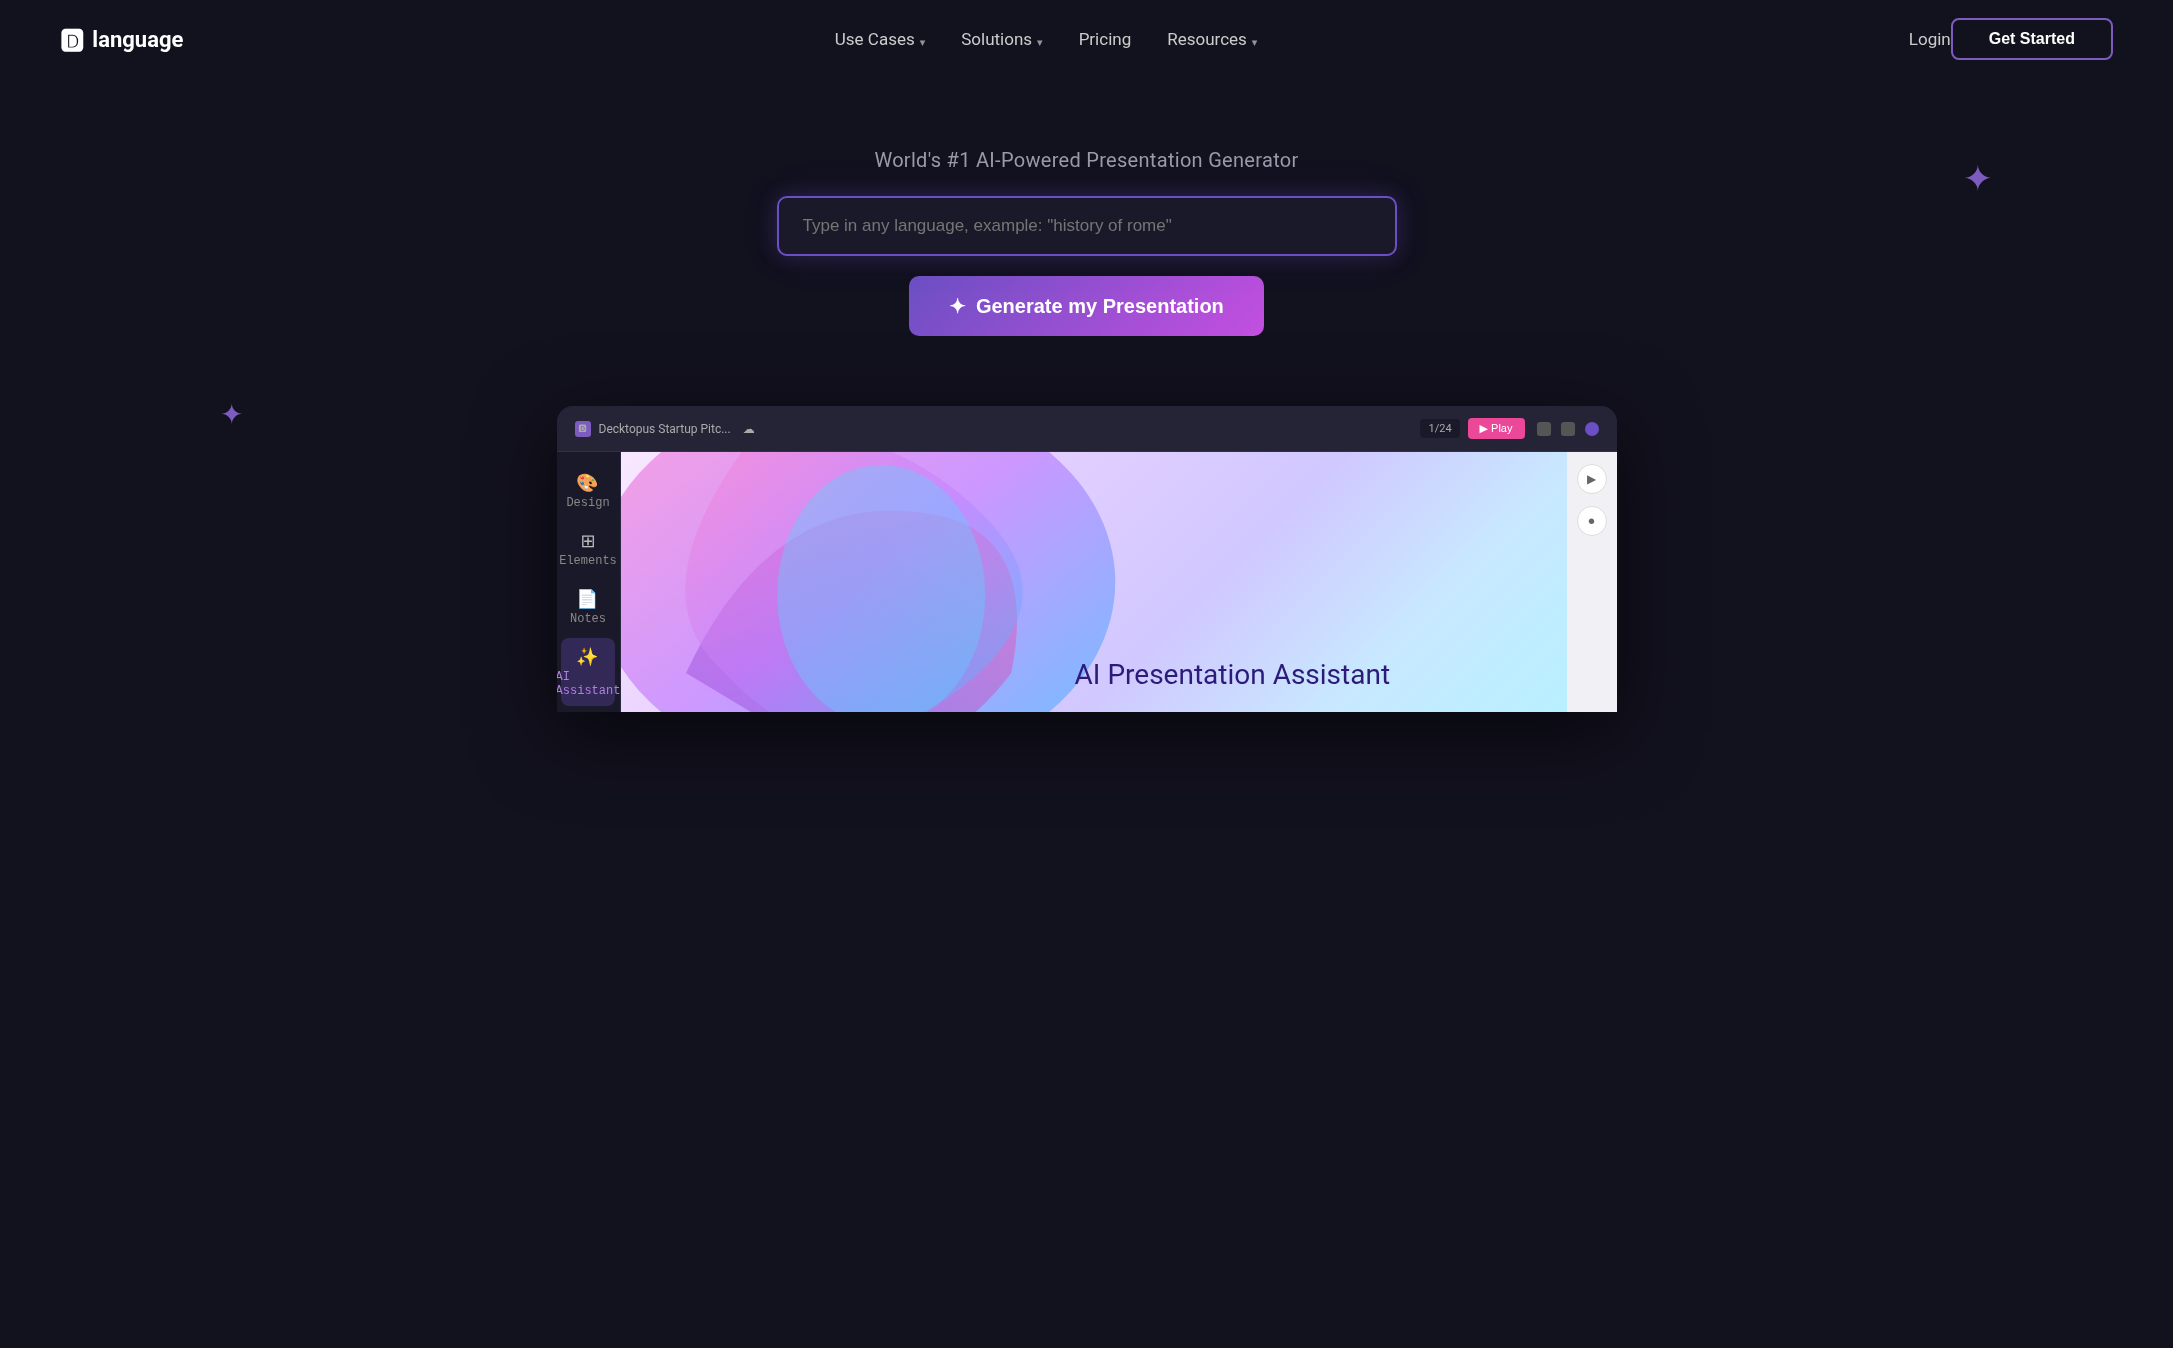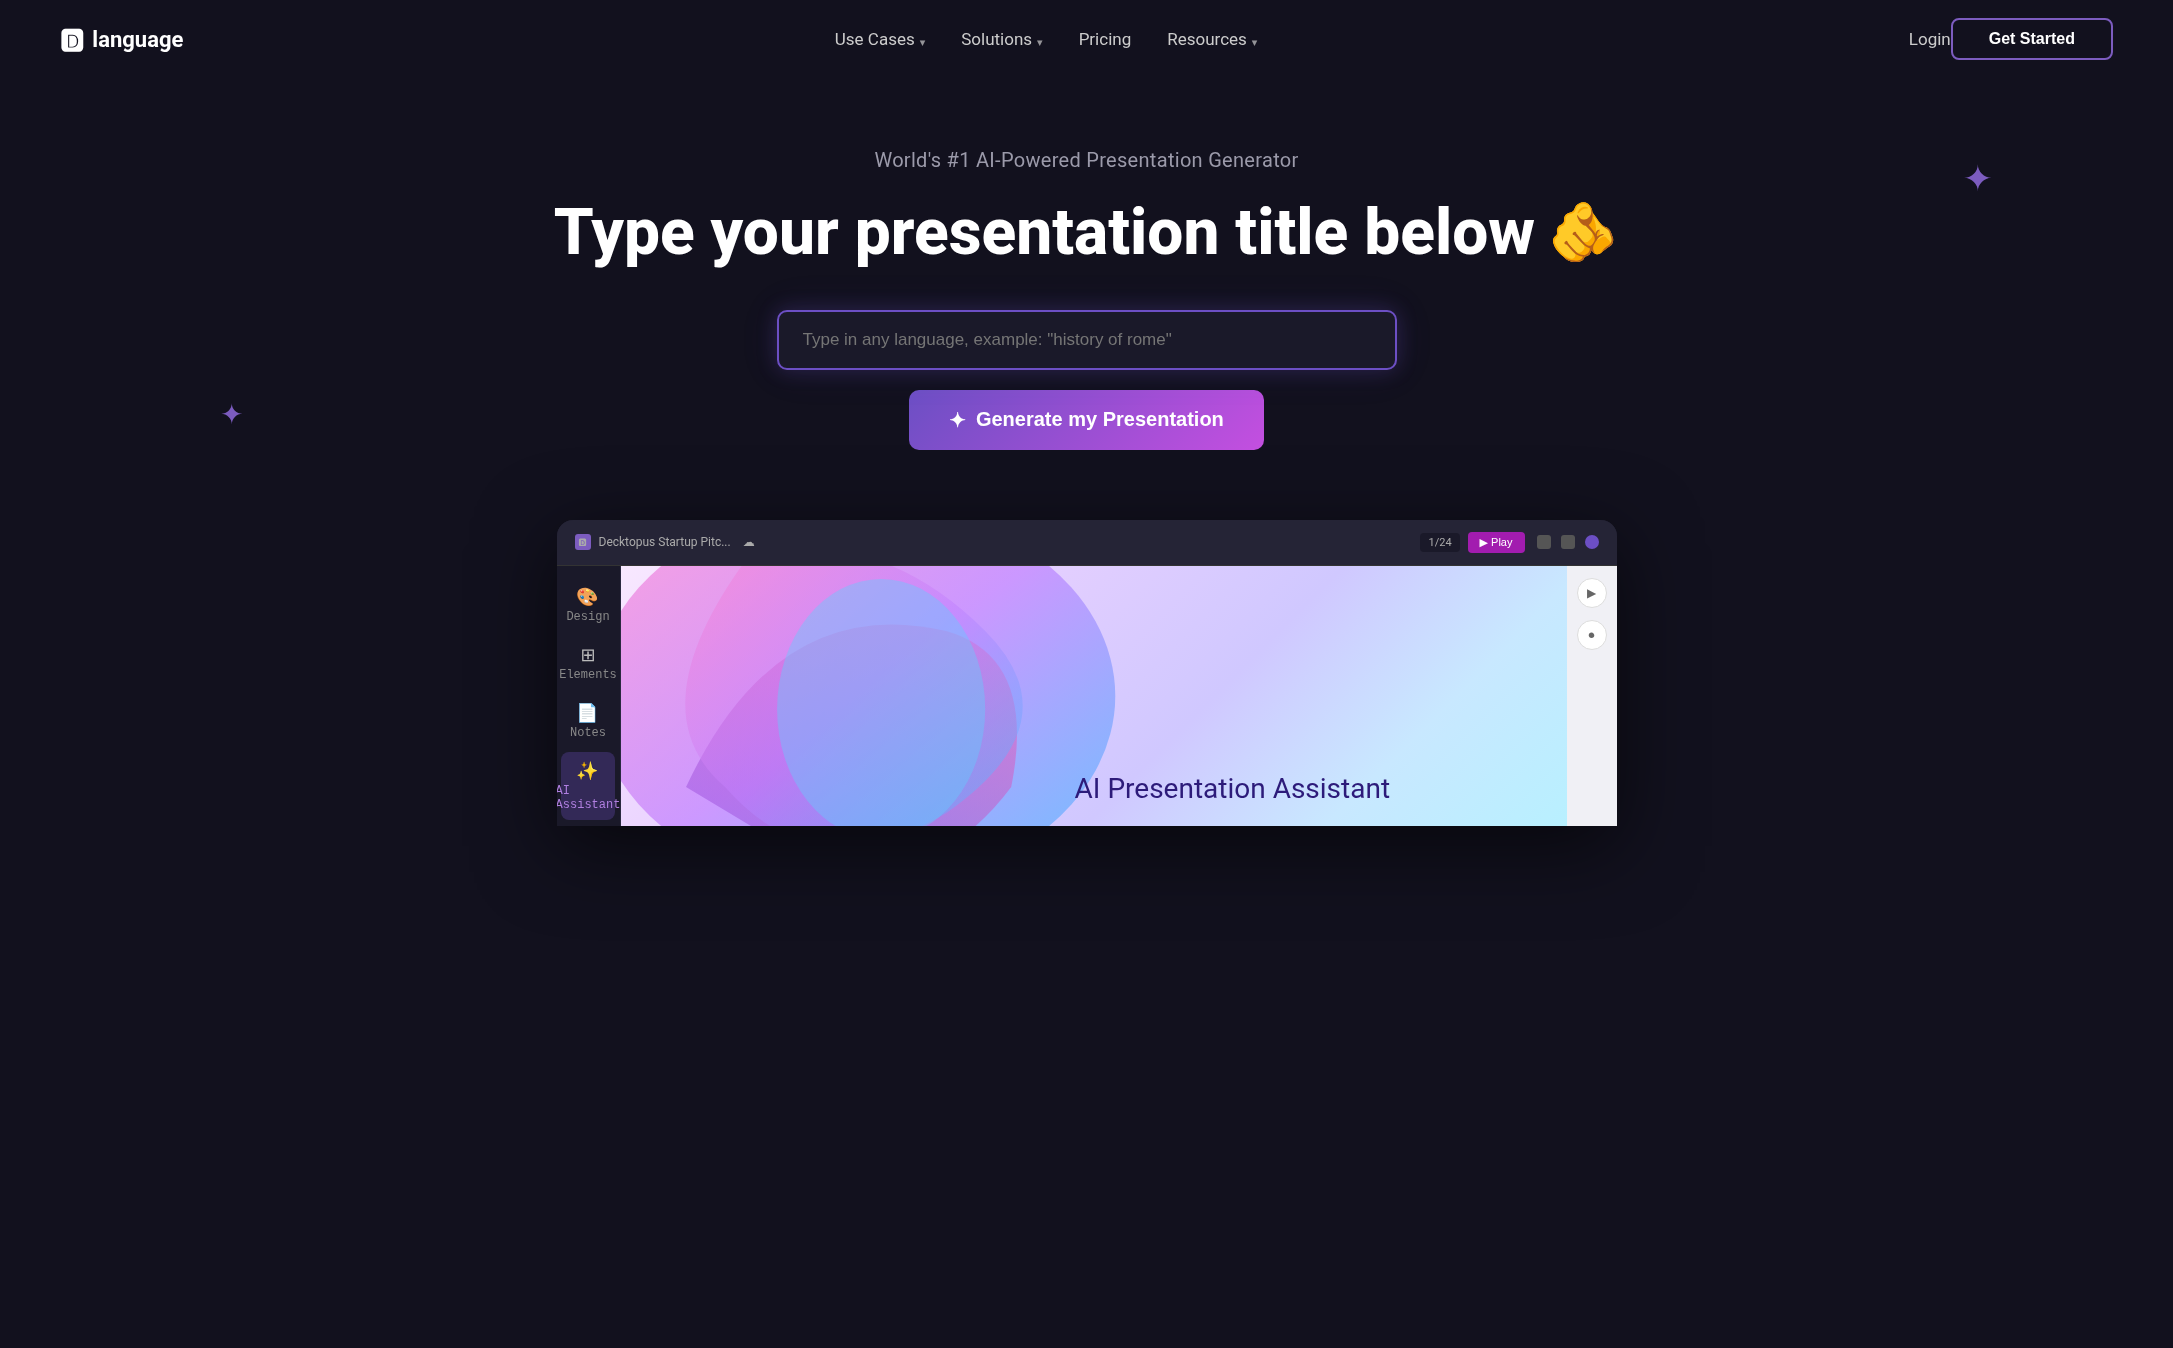--- a/index.html
+++ b/index.html
@@ -233,21 +233,21 @@
 
     .page-counter {
       font-size: 11px;
       color: #aaa;
       background: #1a1929;
       padding: 3px 8px;
       border-radius: 4px;
     }
 
     .play-btn {
-      background: #a21caf;
+      background: #ec4899;
       color: #fff;
       border: none;
       padding: 4px 12px;
       border-radius: 4px;
       font-size: 11px;
       cursor: pointer;
       display: flex;
       align-items: center;
       gap: 4px;
     }
@@ -419,24 +419,20 @@
 </nav>
 
 <section class="hero">
 
   <span class="star-large star-top-right">✦</span>
   <span class="star-large star-mid-left">✦</span>
   <span class="star-large star-center-bottom">✦</span>
 
   <p class="hero-subtitle">World's #1 AI-Powered Presentation Generator</p>
 
-  <h1 class="hero-title">
-    <span>Type your presentation title below</span>
-    <span class="hand-emoji">🫵</span>
-  </h1>
 
   <div class="search-container">
     <div class="search-input-wrapper">
       <input class="search-input" type="text" placeholder="Type in any language, example: &quot;history of rome&quot;" style="">
     </div>
 
     <button class="btn-generate">
       <span class="sparkle-icon">✦</span>
       <span>Generate my Presentation</span>
     </button>

